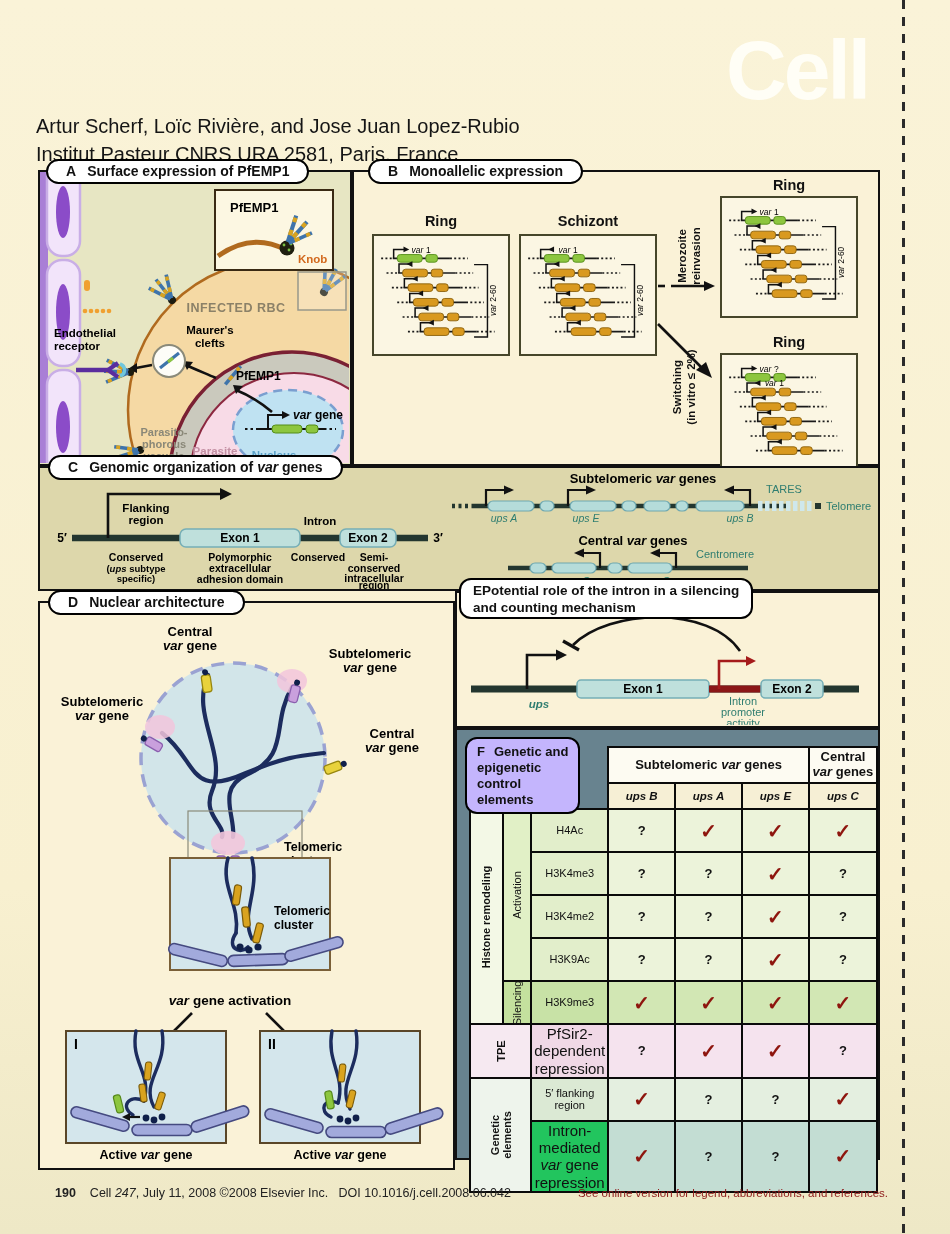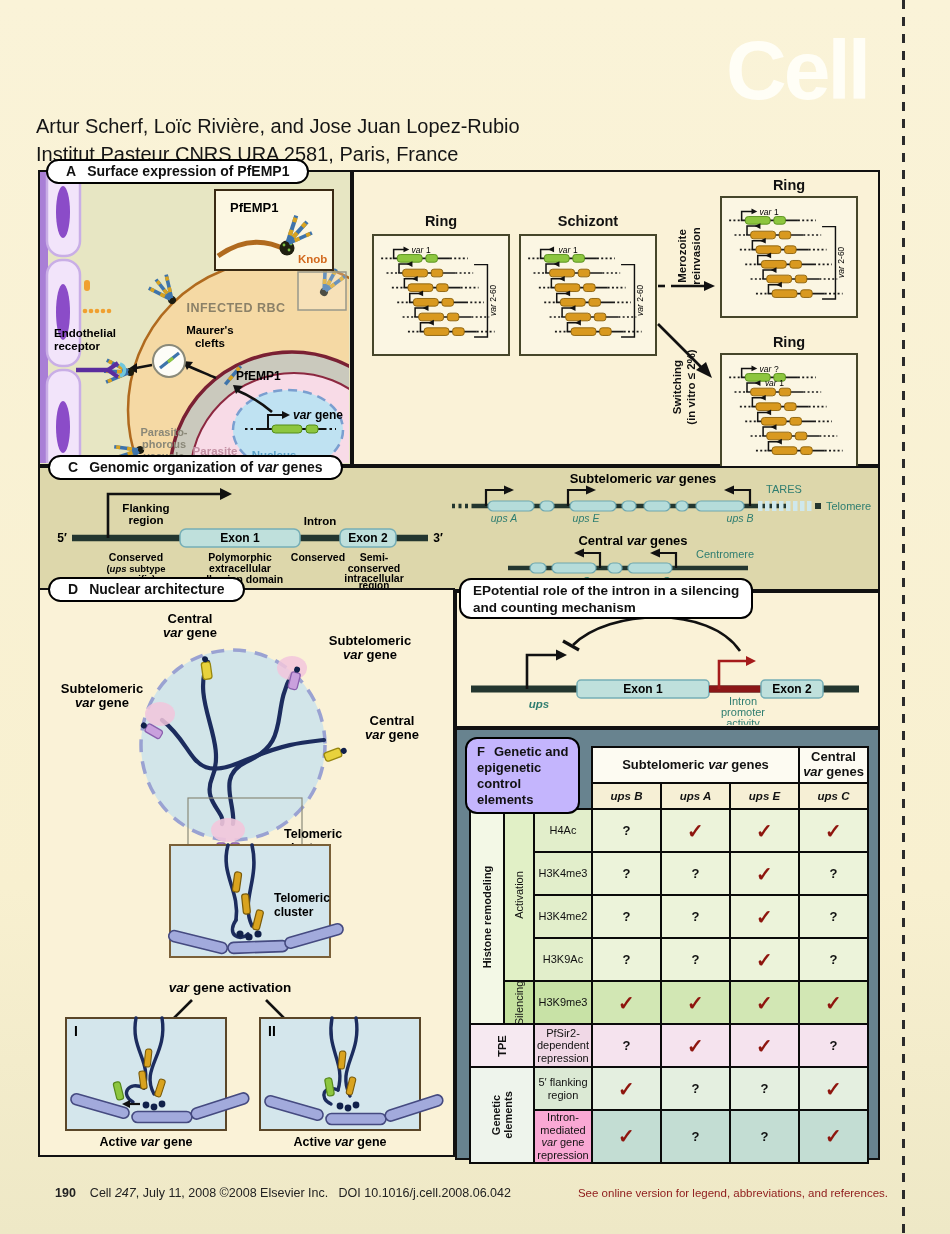--- a/index.html
+++ b/index.html
@@ -10,21 +10,21 @@
         background:repeating-linear-gradient(180deg,#2b2b2b 0 9px,transparent 9px 17px);}
   
   .title{position:absolute;left:34px;top:28px;font-size:35px;line-height:1.13;font-weight:bold;color:#99191c;letter-spacing:-.5px;}
   .authors{position:absolute;left:36px;top:112px;font-size:20px;line-height:1.4;color:#151515;}
   .celllogo{position:absolute;left:726px;top:22px;font-size:84px;font-weight:bold;color:#fffef6;letter-spacing:-3px;}
   
   .panel{position:absolute;border:2.5px solid #111;box-sizing:border-box;}
   #panelA{left:38px;top:170px;width:314px;height:296px;background:#e7e6c3;}
   #panelB{left:352px;top:170px;width:528px;height:296px;background:#faf2d7;}
   #panelC{left:38px;top:466px;width:842px;height:125px;background:#ddd7ab;}
-  #panelD{left:38px;top:588px;width:417px;height:569px;background:#faf2d7;}
+  #panelD{left:38px;top:601px;width:417px;height:569px;background:#faf2d7;}
   #panelE{left:455px;top:591px;width:425px;height:137px;background:#faf2d7;}
   #panelF{left:455px;top:728px;width:425px;height:432px;background:#68838f;}
   .badge{position:absolute;z-index:6;background:#fff;border:2.5px solid #000;border-radius:15px;
          padding:2px 18px 3px;font-weight:bold;font-size:14px;white-space:nowrap;}
   .badge .blt{margin-right:11px;}
   .badge i{font-style:italic;}
   .badge2{position:absolute;z-index:6;background:#fff;border:2.5px solid #000;border-radius:12px;
          padding:3px 12px 0;font-weight:bold;font-size:13.5px;line-height:1.25;}
   
   .bbox{position:absolute;background:#fbf6e3;border:2px solid #46462a;box-sizing:border-box;}
@@ -39,35 +39,35 @@
           padding:5px 10px;font-weight:bold;font-size:13px;line-height:1.22;}
   .flabel .blt{margin-right:9px;}
   #ftable{position:absolute;left:12px;top:16px;border-collapse:collapse;table-layout:fixed;}
   #ftable td{border:2.2px solid #0a0a0a;text-align:center;vertical-align:middle;padding:0 2px;font-size:11px;}
   #ftable td.spacer{border:none;background:transparent;}
   #ftable td.ghead{background:#fdfbf2;font-weight:bold;font-size:13px;line-height:1.15;}
   #ftable td.ups{background:#f6efd5;font-style:italic;font-weight:bold;font-size:11.5px;}
   #ftable td.val{font-weight:bold;font-size:13px;}
   #ftable td.val.check{color:#8e150e;font-size:20px;line-height:1;}
   #ftable td.name{font-size:11px;line-height:1.15;}
-  #ftable td.name.small{font-size:11px;}
+  #ftable td.name.small{font-size:15px;}
   .vcell{position:relative;}
   .vcell>div{position:absolute;top:50%;left:50%;transform:translate(-50%,-50%) rotate(-90deg);
              white-space:nowrap;text-align:center;line-height:1.1;}
   tr.rh1{height:36px;} tr.rh2{height:26px;} tr.rbody{height:43px;}
   .c-hist{background:#f3f8e6;font-weight:bold;font-size:13.5px;}
   .c-act{background:#e1f0c6;font-size:10.5px;}
   .c-sil{background:#c4e19e;font-size:9px;}
   .c-tpe{background:#f6e9f1;font-weight:bold;font-size:13px;}
   .c-gen{background:#eef4ec;font-weight:bold;font-size:12px;}
   tr.g1 td.name{background:#e2eecb;} tr.g1 td.val{background:#ecf3da;}
   tr.g2 td.name{background:#c8e2a6;} tr.g2 td.val{background:#d2e7b4;}
   tr.pk td.name{background:#f0d8e6;} tr.pk td.val{background:#f5e3ee;}
   tr.g3 td.name{background:#dbe9d4;} tr.g3 td.val{background:#e4efe0;}
-  tr.g4 td.name{background:#f9a8d4;} tr.g4 td.val{background:#c3ddd3;}
+  tr.g4 td.name{background:#22c55e;} tr.g4 td.val{background:#c3ddd3;}
   
   .footer{position:absolute;left:55px;top:1186px;font-size:12.5px;color:#222;}
   .footer b{margin-right:14px;}
   .footnote{position:absolute;right:62px;top:1187px;font-size:11.5px;color:#8e1a1a;}
   svg text{font-family:"Liberation Sans",sans-serif;}
 </style>
 </head>
 <body>
 
 <div class="page">
@@ -191,20 +191,23 @@
       <text x="196" y="208" font-size="12" font-weight="bold">PfEMP1</text>
       <text x="124" y="264" font-size="11" font-weight="bold" fill="#8a8878" text-anchor="middle">Parasito-</text>
       <text x="124" y="276" font-size="11" font-weight="bold" fill="#8a8878" text-anchor="middle">phorous</text>
       <text x="124" y="288" font-size="11" font-weight="bold" fill="#8a8878" text-anchor="middle">vacuole</text>
       <text x="175" y="283" font-size="11.5" font-weight="bold" fill="#c490a4" text-anchor="middle">Parasite</text>
       <text x="234" y="287" font-size="11.5" font-weight="bold" fill="#5aa0c8" text-anchor="middle">Nucleus</text>
     </svg>
   </div>
 
   <div class="panel" id="panelB">
+    <div class="badge" style="left:14px;top:-13px;">
+      <span class="blt">B</span><span>Monoallelic expression</span>
+    </div>
     <div class="btitle" style="left:18px;top:41px;width:138px;">Ring</div>
     <div class="btitle" style="left:165px;top:41px;width:138px;">Schizont</div>
     <div class="btitle" style="left:366px;top:5px;width:138px;">Ring</div>
     <div class="btitle" style="left:366px;top:162px;width:138px;">Ring</div>
     <div class="bbox stack" style="left:18px;top:62px;width:138px;height:122px;"><svg viewBox="0 0 150 122" width="100%" height="100%">
           <line x1="8" y1="20" x2="21" y2="20" stroke="#1a1a1a" stroke-width="1.8" stroke-dasharray="2.2,2.6"></line>
           <line x1="21" y1="20" x2="85" y2="20" stroke="#1a1a1a" stroke-width="1.8"></line>
           <line x1="85" y1="20" x2="105" y2="20" stroke="#1a1a1a" stroke-width="1.8" stroke-dasharray="2.2,2.6"></line>
           <rect x="26" y="15.7" width="28" height="8.6" rx="3.5" fill="#8dc63f" stroke="#538c18"></rect>
           <rect x="58" y="15.7" width="13" height="8.6" rx="3" fill="#8dc63f" stroke="#538c18"></rect>

